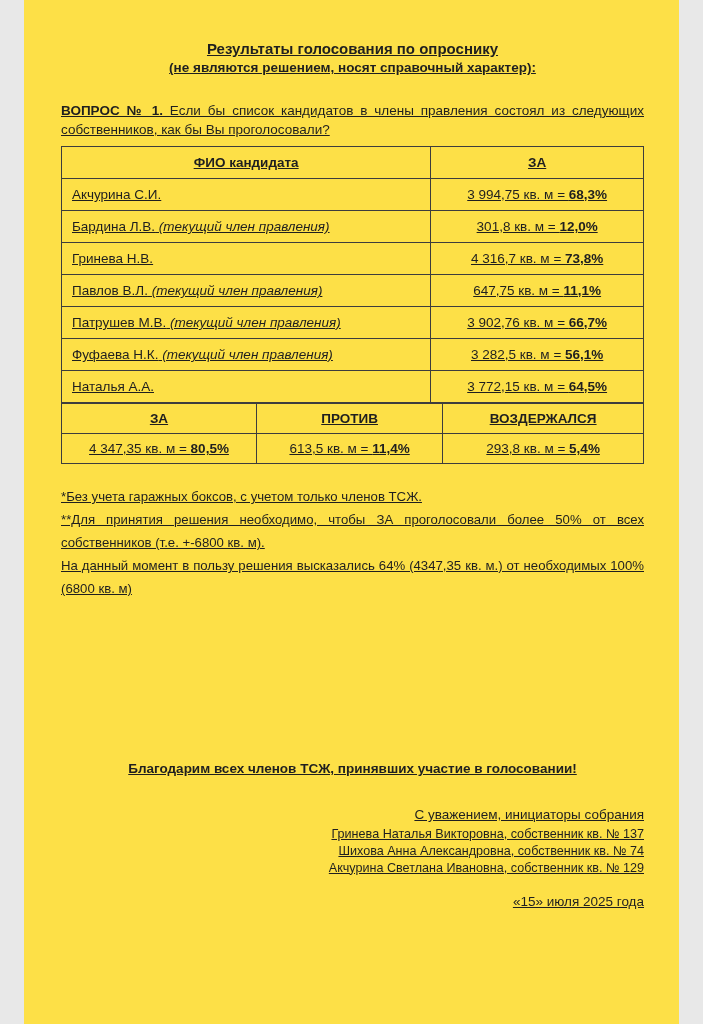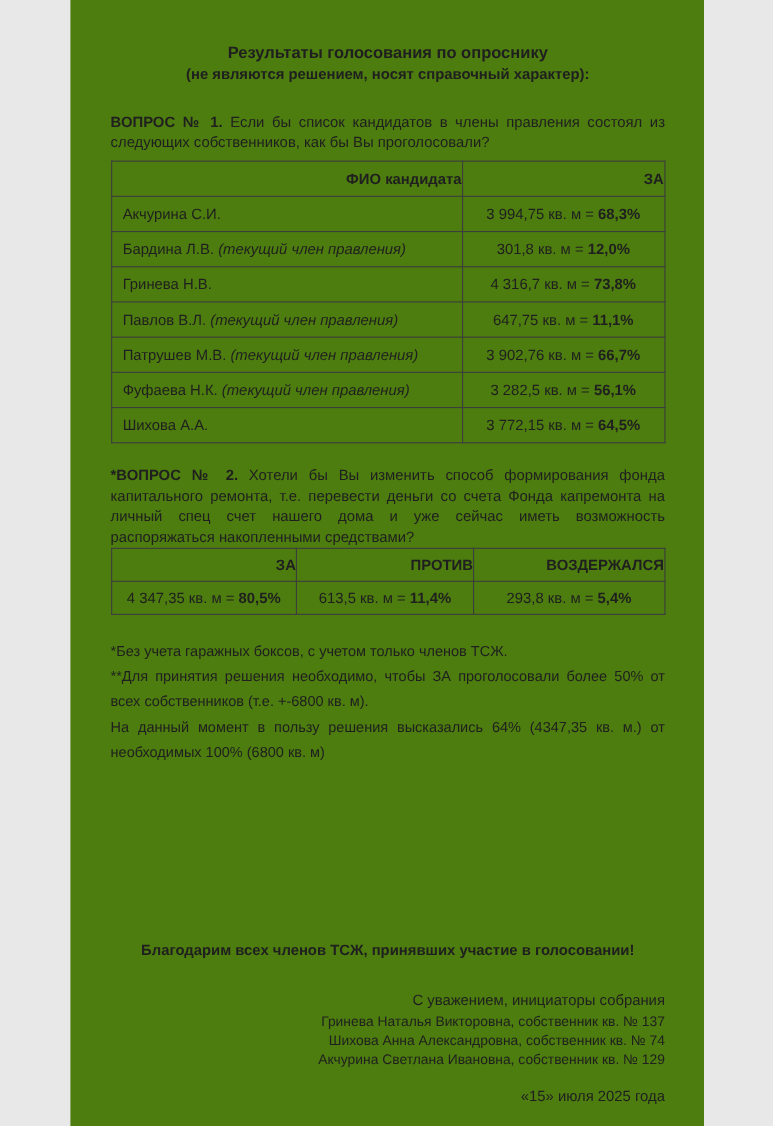--- a/index.html
+++ b/index.html
@@ -1,39 +1,39 @@
 <!DOCTYPE html>
 <html lang="ru"><head>
 <meta charset="utf-8">
 <style>
   html,body{margin:0;padding:0;background:#e8e8e8;}
   .page{
-    width:576px;height:1024px;background:#4d7c0f;margin:0 auto;
+    width:655px;height:1024px;background:#fde047;margin:0 auto;
     font-family:"Liberation Sans",sans-serif;color:#1f1f1f;
-    box-sizing:border-box;position:relative;overflow:hidden;
+    box-sizing:border-box;position:relative;overflow:hidden;text-decoration:underline;
   }
   .content{padding:34px 35px 0 37px;}
   .doc-title{
     text-align:center;font-weight:bold;font-size:15px;margin:6px 0 3px 0;
   }
   .doc-subtitle{
     text-align:center;font-weight:bold;font-size:13.5px;margin:0 0 26px 0;
   }
   .para{
     font-size:13.5px;line-height:19px;text-align:justify;margin:0 0 7px 0;
   }
   .para b{font-weight:bold;}
   table{
     width:100%;border-collapse:collapse;table-layout:fixed;
   }
   td,th{
     border:1px solid #3d3d3d;font-size:13.5px;color:#1f1f1f;
     padding:0;vertical-align:middle;
   }
-  th{font-weight:bold;text-align:right;height:31px;}
+  th{font-weight:bold;text-align:center;height:31px;}
   .t1 td{height:31px;}
   .t1 .col-name{width:63.5%;}
   .t1 .col-value{width:36.5%;}
   .cell-name{text-align:left;padding-left:10px;padding-right:6px;}
   .cell-name em{font-style:italic;}
   .cell-value{text-align:center;}
   .cell-value b{font-weight:bold;}
   .t2{margin-top:0;}
   .t2 td{height:29px;text-align:center;}
   .t2 th{height:29px;}
@@ -92,27 +92,26 @@
           </tr>
           <tr>
             <td class="cell-name"><span>Патрушев М.В.</span><em> (текущий член правления)</em></td>
             <td class="cell-value"><span>3 902,76 кв. м = </span><b>66,7%</b></td>
           </tr>
           <tr>
             <td class="cell-name"><span>Фуфаева Н.К.</span><em> (текущий член правления)</em></td>
             <td class="cell-value"><span>3 282,5 кв. м = </span><b>56,1%</b></td>
           </tr>
           <tr>
-            <td class="cell-name"><span>Шихова А.А.</span></td>
+            <td class="cell-name"><span>Наталья А.А.</span></td>
             <td class="cell-value"><span>3 772,15 кв. м = </span><b>64,5%</b></td>
           </tr>
         </tbody>
     </table>
 
-    <p class="para q2"><b>*ВОПРОС № 2.</b><span> Хотели бы Вы изменить способ формирования фонда капитального ремонта, т.е. перевести деньги со счета Фонда капремонта на личный спец счет нашего дома и уже сейчас иметь возможность распоряжаться накопленными средствами?</span></p>
 
     <table class="t2">
       <thead>
         <tr>
           <th class="c1">ЗА</th>
           <th class="c2">ПРОТИВ</th>
           <th class="c3">ВОЗДЕРЖАЛСЯ</th>
         </tr>
       </thead>
       <tbody>

